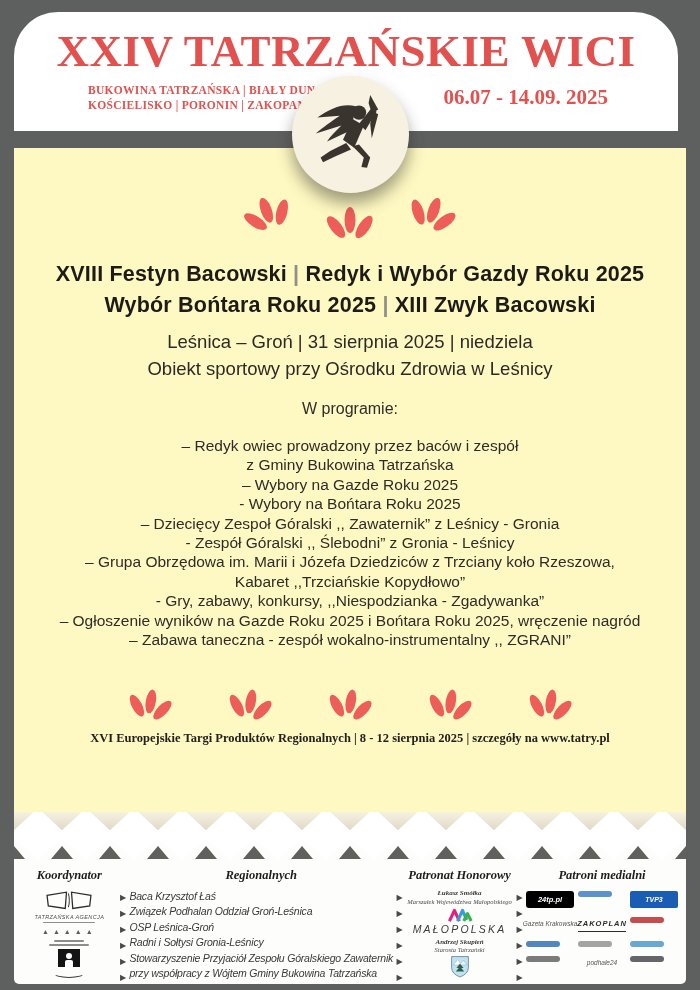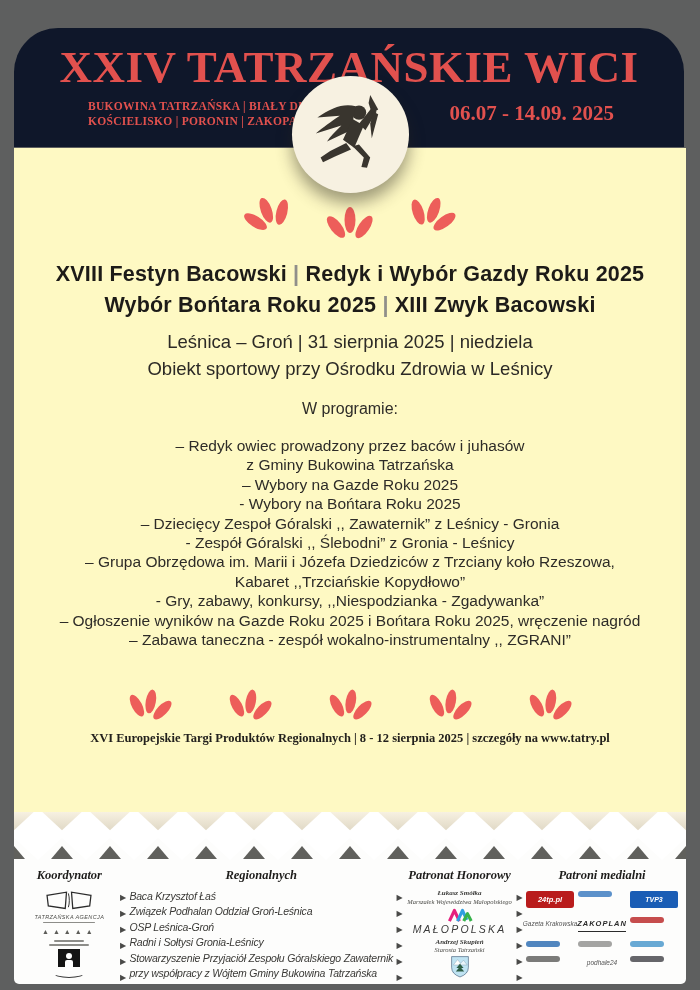--- a/index.html
+++ b/index.html
@@ -1,21 +1,21 @@
 <!DOCTYPE html>
 <html><head>
 <meta charset="utf-8">
 <style>
   html,body{margin:0;padding:0;background:#5e5f5f;}
   .page{position:relative;width:700px;height:990px;background:#5e5f5f;overflow:hidden;
         font-family:"Liberation Sans",sans-serif;-webkit-font-smoothing:antialiased;}
 
   
-  .header-card{position:absolute;left:14px;right:16px;top:12px;height:119px;
-               background:#0f172a;border-radius:44px 44px 0 0;margin-top:16px;}
+  .header-card{position:absolute;left:14px;right:22px;top:12px;height:119px;
+               background:#ffffff;border-radius:44px 44px 0 0;}
   .title{padding-top:13px;text-align:center;font-family:"Liberation Serif",serif;
          font-weight:bold;font-size:45px;color:#e2514e;letter-spacing:.5px;white-space:nowrap;}
   .subloc{position:absolute;left:74px;top:71px;font-family:"Liberation Serif",serif;
           font-weight:bold;font-size:11.5px;color:#e2514e;line-height:1.3;letter-spacing:.3px;}
   .hdate{position:absolute;right:70px;top:73px;font-family:"Liberation Serif",serif;
          font-weight:bold;font-size:21px;color:#e2514e;}
 
   
   .emblem{position:absolute;left:292px;top:76px;width:117px;height:117px;border-radius:50%;
           background:#f7f1e1;box-shadow:0 10px 16px rgba(45,40,32,.45);z-index:5;
@@ -73,21 +73,21 @@
   .orglist{font-size:10.5px;line-height:15.4px;color:#3a3936;letter-spacing:-.2px;
            white-space:nowrap;}
   .tinyname{font-family:"Liberation Serif",serif;font-weight:bold;font-size:7px;
             color:#3a3a38;line-height:1.25;white-space:nowrap;}
   .tinytitle{font-family:"Liberation Serif",serif;font-size:6.5px;color:#4a4a46;
              line-height:1.25;white-space:nowrap;}
   .mal-word{font-size:10.5px;letter-spacing:2.2px;color:#3a3a3a;margin-top:1px;}
   .mgrid{display:grid;grid-template-columns:repeat(3,48px);justify-content:space-between;
          width:152px;row-gap:9px;margin-top:2px;}
   .mcell{height:13px;display:flex;align-items:center;justify-content:center;overflow:visible;}
-  .m-badge-dark{background:#b91c1c;color:#fff;font-size:7.5px;font-weight:bold;
+  .m-badge-dark{background:#000000;color:#fff;font-size:7.5px;font-weight:bold;
                 padding:2px 5px;border-radius:3px;white-space:nowrap;}
   .m-badge-blue{background:#1a5db5;color:#fff;font-size:7px;font-weight:bold;
                 padding:2px 6px;border-radius:2px;white-space:nowrap;}
   .m-text{font-size:6.5px;color:#555;white-space:nowrap;}
   .m-caps{font-size:7.5px;font-weight:bold;letter-spacing:1px;color:#2b2b2b;
           border-bottom:1px solid #2b2b2b;padding-bottom:1px;white-space:nowrap;}
   .m-bar{width:34px;height:6px;border-radius:3px;background:var(--c,#999);opacity:.9;}
 </style>
 </head>
 <body>
@@ -151,21 +151,21 @@
 
     <div class="venue">
       <div>Leśnica – Groń | 31 sierpnia 2025 | niedziela</div>
       <div>Obiekt sportowy przy Ośrodku Zdrowia w Leśnicy</div>
     </div>
 
 
     <div class="proghdr">W programie:</div>
 
     <div class="program">
-        <div class="pline">– Redyk owiec prowadzony przez baców i juhasów</div>
+        <div class="pline">– Redyk owiec prowadzony przez baców i zespół</div>
         <div class="pline">z Gminy Bukowina Tatrzańska</div>
         <div class="pline">– Wybory na Gazde Roku 2025</div>
         <div class="pline">- Wybory na Bońtara Roku 2025</div>
         <div class="pline">– Dziecięcy Zespoł Góralski ,, Zawaternik” z Leśnicy - Gronia</div>
         <div class="pline">- Zespół Góralski ,, Ślebodni” z Gronia - Leśnicy</div>
         <div class="pline">– Grupa Obrzędowa im. Marii i Józefa Dziedziców z Trzciany koło Rzeszowa,</div>
         <div class="pline">Kabaret ,,Trzciańskie Kopydłowo”</div>
         <div class="pline">- Gry, zabawy, konkursy, ,,Niespodzianka - Zgadywanka”</div>
         <div class="pline">– Ogłoszenie wyników na Gazde Roku 2025 i Bońtara Roku 2025, wręczenie nagród</div>
         <div class="pline">– Zabawa taneczna - zespół wokalno-instrumentalny ,, ZGRANI”</div>

